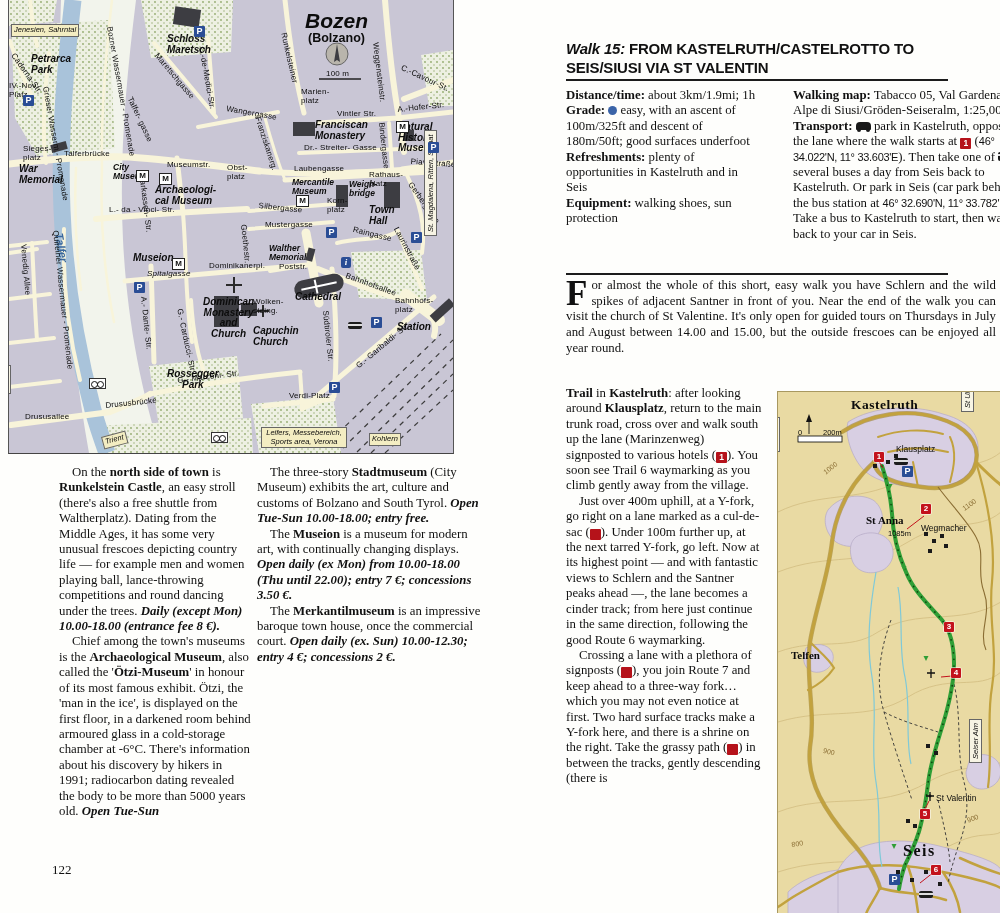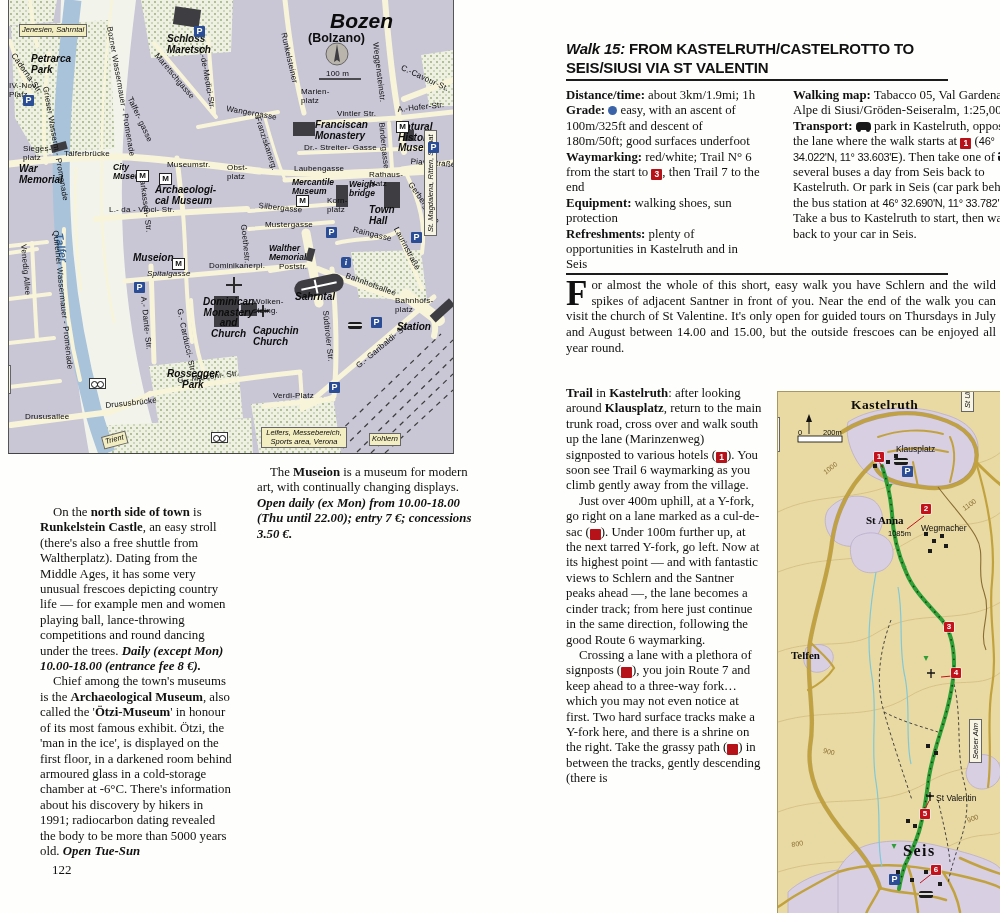--- a/index.html
+++ b/index.html
@@ -2,21 +2,21 @@
 <html><head>
 <meta charset="utf-8">
 <style>
   html,body{margin:0;padding:0;}
   body{width:1000px;height:913px;position:relative;background:#fefefc;
        font-family:"Liberation Serif",serif;color:#111;overflow:hidden;}
   .abs{position:absolute;}
   
   p.bk{margin:0;font-size:12.8px;line-height:15.4px;text-align:left;text-indent:13px;}
   p.bk.noind{text-indent:0;}
-  .col1{left:40px;top:465px;width:192px;margin-top:40px;}
+  .col1{left:59px;top:465px;width:192px;}
   .col2{left:257px;top:465px;width:224px;}
   .pageno{left:52px;top:862px;font-size:13px;}
   .walk-head{left:566px;top:39px;width:430px;font-family:"Liberation Sans",sans-serif;
              font-weight:bold;font-size:15px;line-height:19px;letter-spacing:-0.2px;}
   .walk-head .whp{font-style:italic;}
   .rule{left:566px;width:382px;height:2px;background:#1c1c1c;}
   .r1{top:79px;}.r2{top:273px;}
   .info-left{left:566px;top:88px;width:196px;}
   .info-right{left:773px;top:88px;width:226px;margin-left:20px;}
   .lead{left:566px;top:278px;width:430px;font-size:12.8px;line-height:15.7px;text-align:justify;}
@@ -43,21 +43,21 @@
   
   .bozen-map{left:8px;top:0;width:444px;height:453px;background:#c9c6d5;overflow:hidden;
              border-left:1px solid #555;border-right:1px solid #555;border-bottom:1px solid #444;}
   .walk-map{left:777px;top:391px;width:223px;height:522px;background:#e9daa3;overflow:hidden;
             border-left:1px solid #a89860;border-top:1px solid #a89860;}
   .ml{position:absolute;white-space:nowrap;transform-origin:0 0;color:#0c0c0c;}
   .ml.st{font:8px/8.5px "Liberation Sans",sans-serif;letter-spacing:.2px;}
   .ml.pl{font:italic bold 8.5px/9px "Liberation Sans",sans-serif;}
   .ml.pl2{font:italic bold 10px/10.5px "Liberation Sans",sans-serif;}
   .ml.ctr{text-align:center;}
-  .ml.mtitle{font:italic bold 21px/21px "Liberation Sans",sans-serif;margin-left:25px;}
+  .ml.mtitle{font:italic bold 21px/21px "Liberation Sans",sans-serif;}
   .ml.msub{font:bold 12.5px/13px "Liberation Sans",sans-serif;}
   .ml.riv{font:italic bold 11px "Liberation Sans",sans-serif;color:#39679c;}
   .ml.sign{font:italic 7.5px/8.5px "Liberation Sans",sans-serif;background:#f3edc2;
            border:1px solid #666;padding:1px 2px;}
   .ml.sign-w{white-space:normal;width:80px;text-align:center;}
   .ml.vsign{writing-mode:vertical-rl;transform:rotate(180deg);
            font:italic 7.5px "Liberation Sans",sans-serif;background:#f7f4e4;
            border:1px solid #666;padding:3px 1px;}
   .ml.town{font:bold 13.5px "Liberation Serif",serif;letter-spacing:.5px;}
   .ml.town-lg{font:bold 16px "Liberation Serif",serif;letter-spacing:1.5px;}
@@ -201,21 +201,21 @@
           <div class="ml pl2" style="left: 10px; top: 164px;">War<br>Memorial</div>
           <div class="ml pl" style="left: 104px; top: 163px;">City<br>Museum</div>
           <div class="ml pl2" style="left: 146px; top: 185px;">Archaeologi-<br>cal Museum</div>
           <div class="ml pl2" style="left: 306px; top: 120px;">Franciscan<br>Monastery</div>
           <div class="ml pl2" style="left: 389px; top: 122px;">Natural<br>History<br>Museum</div>
           <div class="ml pl" style="left: 283px; top: 178px;">Mercantile<br>Museum</div>
           <div class="ml pl" style="left: 340px; top: 180px;">Weigh-<br>bridge</div>
           <div class="ml pl2" style="left: 360px; top: 205px;">Town<br>Hall</div>
           <div class="ml pl" style="left: 260px; top: 244px;">Walther<br>Memorial</div>
           <div class="ml st" style="left: 270px; top: 263px;">Poststr.</div>
-          <div class="ml pl2" style="left: 286px; top: 292px;">Sahrntal</div>
+          <div class="ml pl2" style="left: 286px; top: 292px;">Cathedral</div>
           <div class="ml pl2 ctr" style="left: 194px; top: 297px;">Dominican<br>Monastery<br>and<br>Church</div>
           <div class="ml pl2" style="left: 244px; top: 326px;">Capuchin<br>Church</div>
           <div class="ml pl2" style="left: 124px; top: 253px;">Museion</div>
           <div class="ml pl2 ctr" style="left: 158px; top: 369px;">Rossegger<br>Park</div>
           <div class="ml pl2" style="left: 388px; top: 322px;">Station</div>
           <div class="ml riv" style="left: 56px; top: 232px; transform: rotate(80deg);">Talfer</div>
           <div class="ml st" style="left: 0px; top: 82px;">IV.-Nov.-<br>Platz</div>
           <div class="ml st" style="left: 7px; top: 52px; transform: rotate(55deg);">Cadorna-Str.</div>
           <div class="ml st" style="left: 40px; top: 86px; transform: rotate(80deg);">Grieser Wasserm.- Promenade</div>
           <div class="ml st" style="left: 14px; top: 145px;">Sieges-<br>platz</div>
@@ -243,34 +243,34 @@
           <div class="ml st" style="left: 360px; top: 171px;">Rathaus-<br>platz</div>
           <div class="ml st" style="left: 318px; top: 197px;">Korn-<br>platz</div>
           <div class="ml st" style="left: 250px; top: 202px; transform: rotate(6deg);">Silbergasse</div>
           <div class="ml st" style="left: 256px; top: 221px;">Mustergasse</div>
           <div class="ml st" style="left: 345px; top: 226px; transform: rotate(14deg);">Raingasse</div>
           <div class="ml st" style="left: 390px; top: 226px; transform: rotate(62deg);">Laurinstraße</div>
           <div class="ml st" style="left: 338px; top: 272px; transform: rotate(20deg);">Bahnhofsallee</div>
           <div class="ml st" style="left: 386px; top: 297px;">Bahnhofs-<br>platz</div>
           <div class="ml st" style="left: 346px; top: 364px; transform: rotate(-40deg);">G.-  Garibaldi-  Str.</div>
           <div class="ml st" style="left: 320px; top: 310px; transform: rotate(84deg);">Südtiroler  Str.</div>
-          <div class="ml st" style="left: 264px; top: 392px;">Verdi-Platz</div>
+          <div class="ml st" style="left: 280px; top: 392px;">Verdi-Platz</div>
           <div class="ml st" style="left: 168px; top: 377px; transform: rotate(-7deg);">G.-  Marconi-  Str.</div>
           <div class="ml st" style="left: 96px; top: 402px; transform: rotate(-6deg);">Drususbrücke</div>
           <div class="ml st" style="left: 16px; top: 413px;">Drususallee</div>
           <div class="ml st" style="left: 138px; top: 270px; font-style: italic;">Spitalgasse</div>
           <div class="ml st" style="left: 200px; top: 262px;">Dominikanerpl.</div>
           <div class="ml st" style="left: 138px; top: 296px; transform: rotate(84deg);">A.-  Dante-  Str.</div>
           <div class="ml st" style="left: 174px; top: 308px; transform: rotate(78deg);">G.-  Carducci-  Str.</div>
           <div class="ml st" style="left: 18px; top: 244px; transform: rotate(85deg);">Venedig   Allee</div>
           <div class="ml st" style="left: 50px; top: 230px; transform: rotate(84deg);">Quireiner  Wassermauer - Promenade</div>
           <div class="ml st" style="left: 238px; top: 224px; transform: rotate(84deg);">Goethestr.</div>
           <div class="ml st" style="left: 244px; top: 298px;">Wolken-<br>steing.</div>
           <div class="ml st" style="left: 252px; top: 116px; transform: rotate(72deg);">Franziskanerg.</div>
-          <div class="ml sign" style="left: 10px; top: 24px;">Jenesien, Sahrntal</div>
+          <div class="ml sign" style="left: 2px; top: 24px;">Jenesien, Sahrntal</div>
           <div class="ml vsign" style="left: 0px; top: 116px;">Meran, Gries</div>
           <div class="ml vsign" style="left: 2px; top: 394px;">Meran</div>
           <div class="ml vsign" style="left: 428px; top: 236px;">St. Magdalena, Ritten, Signat</div>
           <div class="ml sign sign-w" style="left: 252px; top: 427px;">Leifers, Messebereich, Sports area, Verona</div>
           <div class="ml sign" style="left: 360px; top: 433px;">Kohlern</div>
           <div class="ml sign" style="left: 92px; top: 437px; transform: rotate(-15deg);">Trient</div>
         </div>
       <div id="bozen-icons">
           <div class="mic P" style="left: 185px; top: 26px;">P</div>
           <div class="mic P" style="left: 419px; top: 142px;">P</div>
@@ -290,38 +290,39 @@
           <div class="mic bike" style="left: 202px; top: 432px;"></div>
           <div class="mic busv" style="left: 339px; top: 322px;"></div>
         </div>
     </div>
 
     <div class="abs col1" id="lcol1">
         <p class="bk">On the <b>north side of town</b> is <b>Runkelstein Castle</b>, an easy stroll (there's also a free shuttle from Waltherplatz). Dating from the Middle Ages, it has some very unusual frescoes depicting country life — for example men and women playing ball, lance-throwing competitions and round dancing under the trees. <span class="oi">Daily (except Mon) 10.00-18.00 (entrance fee 8 €).</span></p>
         <p class="bk">Chief among the town's museums is the <b>Archaeological Museum</b>, also called the '<b>Ötzi-Museum</b>' in honour of its most famous exhibit. Ötzi, the 'man in the ice', is displayed on the first floor, in a darkened room behind armoured glass in a cold-storage chamber at -6°C. There's information about his discovery by hikers in 1991; radiocarbon dating revealed the body to be more than 5000 years old. <span class="oi">Open Tue-Sun</span></p>
       </div>
     <div class="abs col2" id="lcol2">
+        <p class="bk">The three-story <b>Stadtmuseum</b> (City Museum) exhibits the art, culture and customs of Bolzano and South Tyrol. <span class="oi">Open Tue-Sun 10.00-18.00; entry free.</span></p>
         <p class="bk">The <b>Museion</b> is a museum for modern art, with continually changing displays. <span class="oi">Open daily (ex Mon) from 10.00-18.00 (Thu until 22.00); entry 7 €; concessions 3.50 €.</span></p>
+        <p class="bk">The <b>Merkantilmuseum</b> is an impressive baroque town house, once the commercial court. <span class="oi">Open daily (ex. Sun) 10.00-12.30; entry 4 €; concessions 2 €.</span></p>
       </div>
     <div class="abs pageno">122</div>
   </div>
 
   <div>
     <div class="abs walk-head">
       <span class="whp">Walk 15: </span><span>FROM KASTELRUTH/CASTELROTTO TO</span><br>
       <span>SEIS/SIUSI VIA ST VALENTIN</span>
     </div>
     <div class="abs rule r1"></div>
 
     <div class="abs info-left">
         <p class="bk noind"><b>Distance/time:</b> about 3km/1.9mi; 1h</p>
         <p class="bk noind"><b>Grade:</b> <span class="grade-dot"></span> easy, with an ascent of 100m/325ft and descent of 180m/50ft; good surfaces underfoot</p>
-        <p class="bk noind"><b>Waymarking:</b> red/white; Trail N° 6 from the start to <span class="wp">3</span>, then Trail 7 to the end</p>
+        <p class="bk noind"><b>Refreshments:</b> plenty of opportunities in Kastelruth and in Seis</p>
         <p class="bk noind"><b>Equipment:</b> walking shoes, sun protection</p>
-        <p class="bk noind"><b>Refreshments:</b> plenty of opportunities in Kastelruth and in Seis</p>
       </div>
     <div class="abs info-right">
         <p class="bk noind"><b>Walking map:</b> Tabacco 05, Val Gardena-Alpe di Siusi/Gröden-Seiseralm, 1:25,000</p>
         <p class="bk noind"><b>Transport:</b> <span class="veh car"></span> park in Kastelruth, opposite the lane where the walk starts at <span class="wp">1</span> (<span class="coord">46° 34.022'N, 11° 33.603'E</span>). Then take one of <span class="veh bus"></span> several buses a day from Seis back to Kastelruth. Or park in Seis (car park behind the bus station at <span class="coord">46° 32.690'N, 11° 33.782'E</span>). Take a bus to Kastelruth to start, then walk back to your car in Seis.</p>
       </div>
     <div class="abs rule r2"></div>
 
     <div class="abs lead">
       <span class="dc">F</span><span>or almost the whole of this short, easy walk you have Schlern and the wild spikes of adjacent Santner in front of you. Near the end of the walk you can visit the church of St Valentine. It's only open for guided tours on Thursdays in July and August between 14.00 and 15.00, but the outside frescoes can be enjoyed all year round.</span>
     </div>

